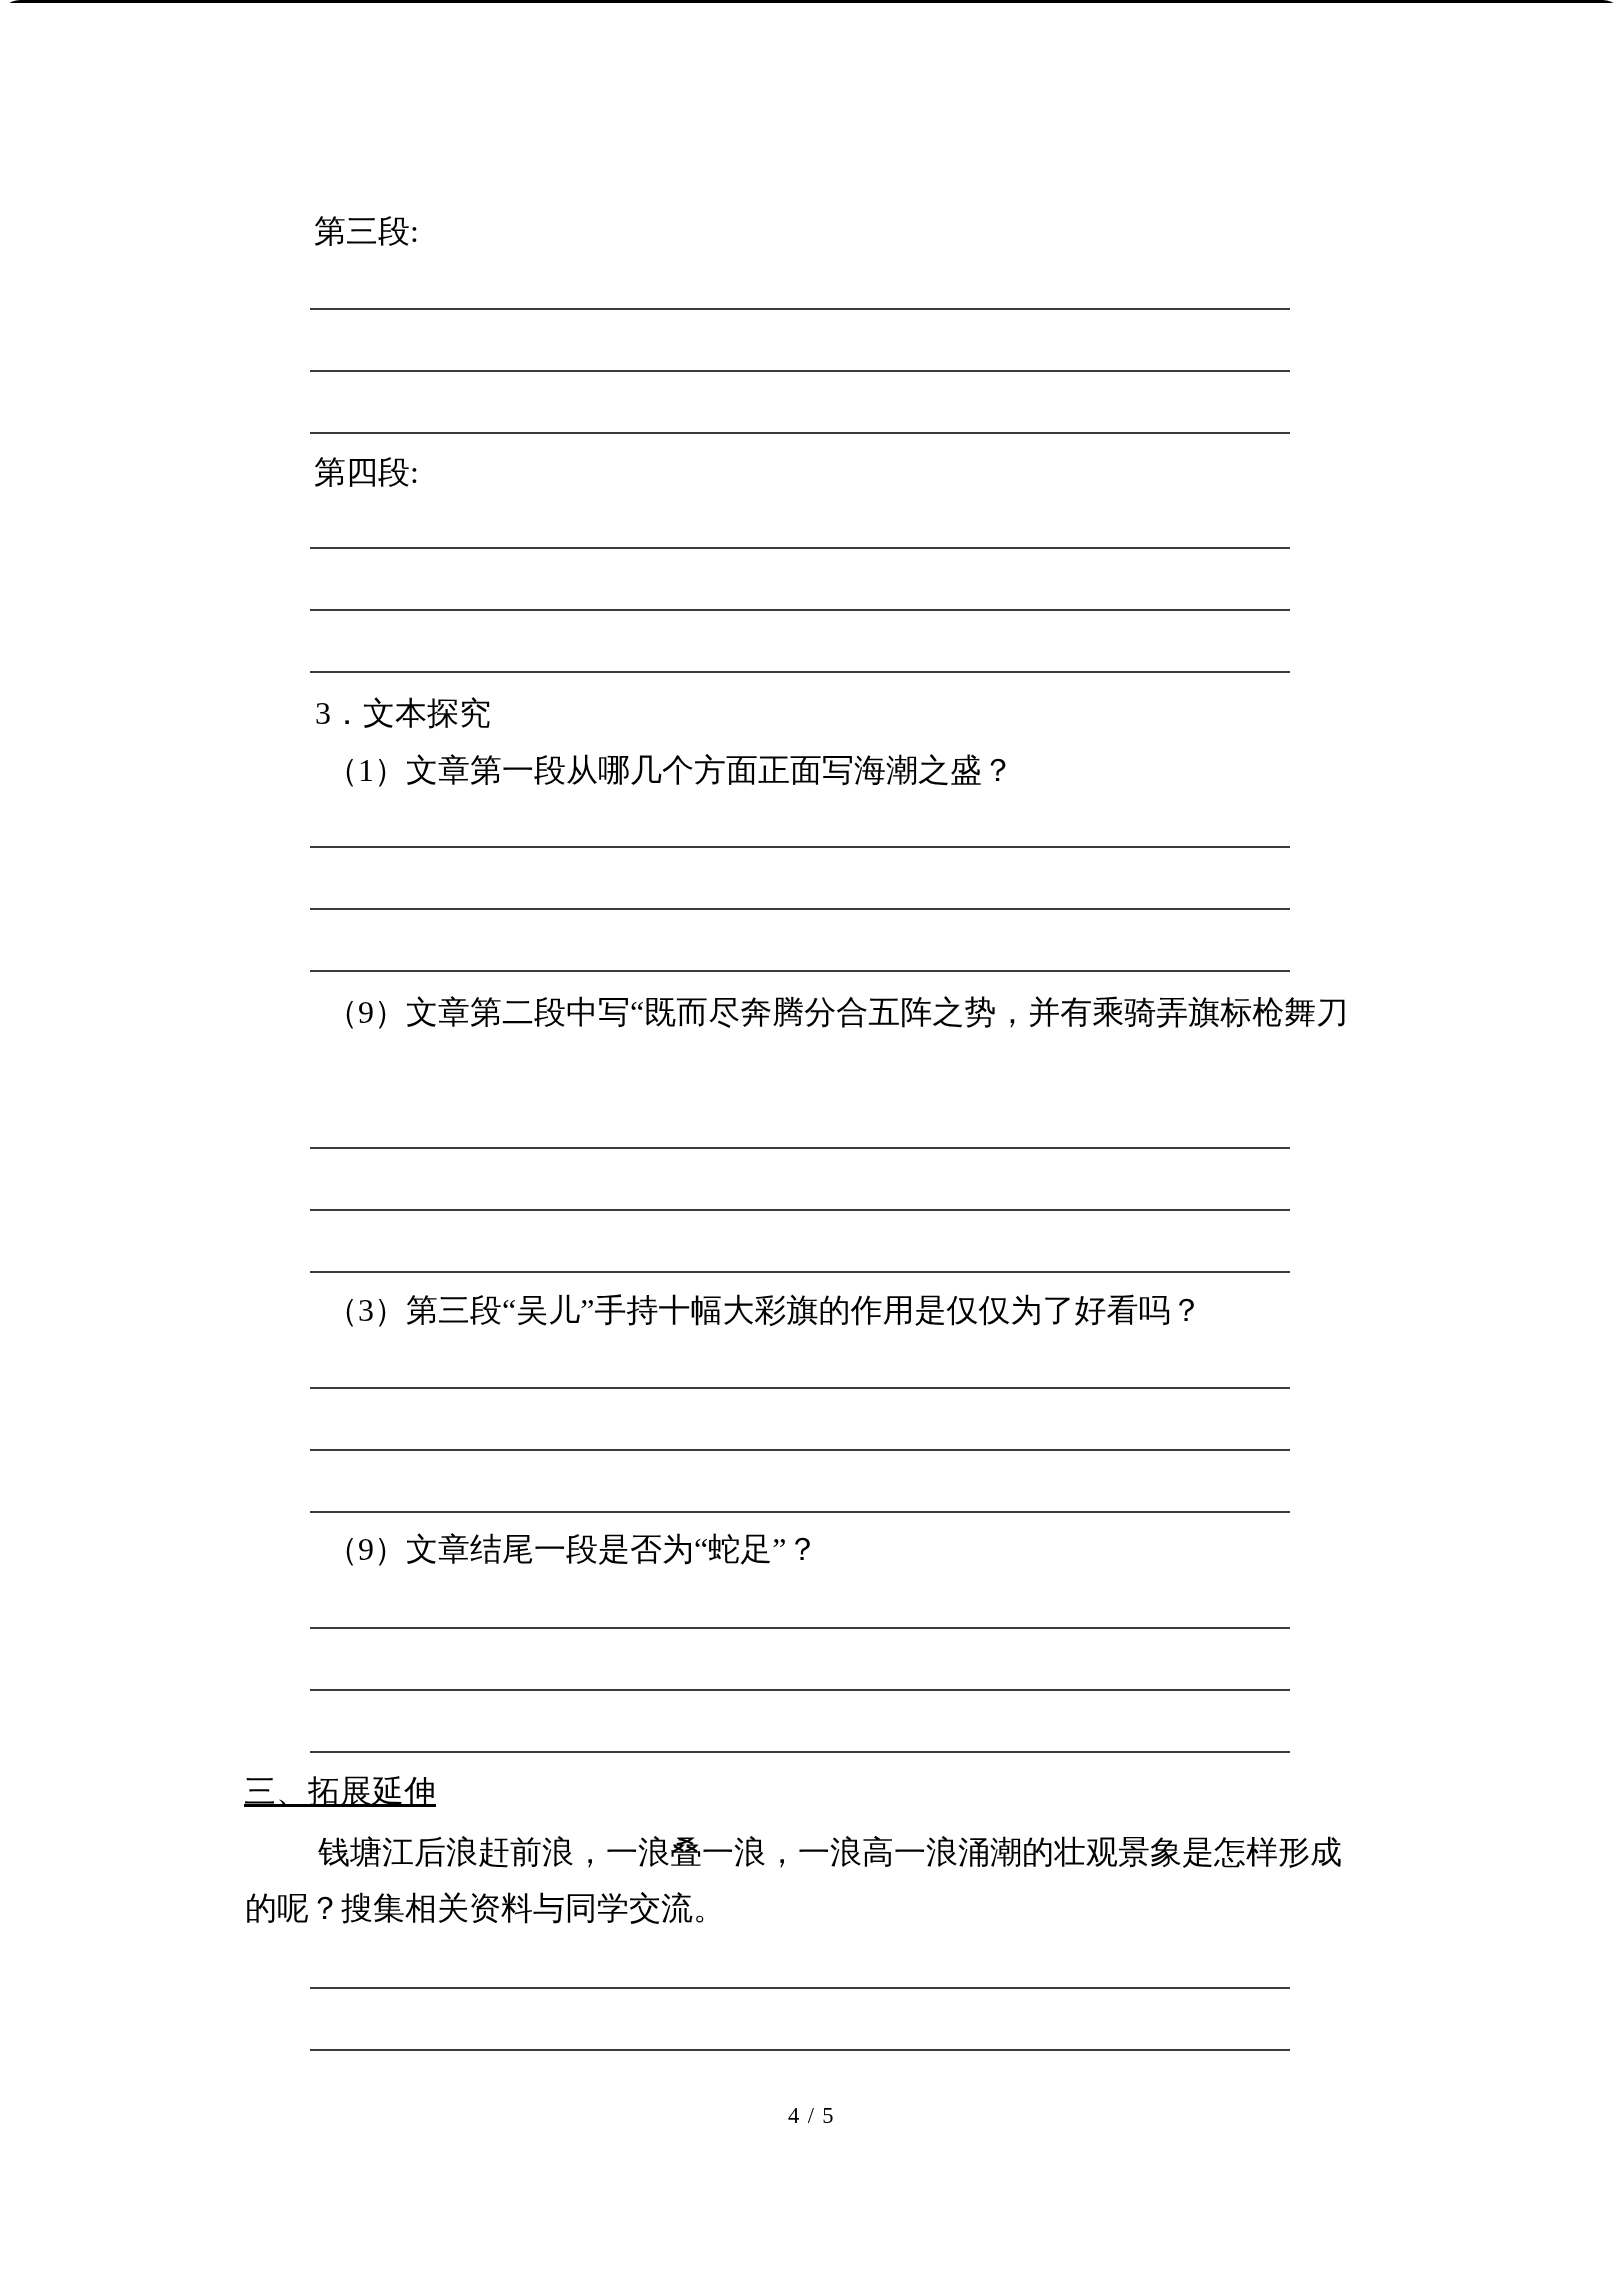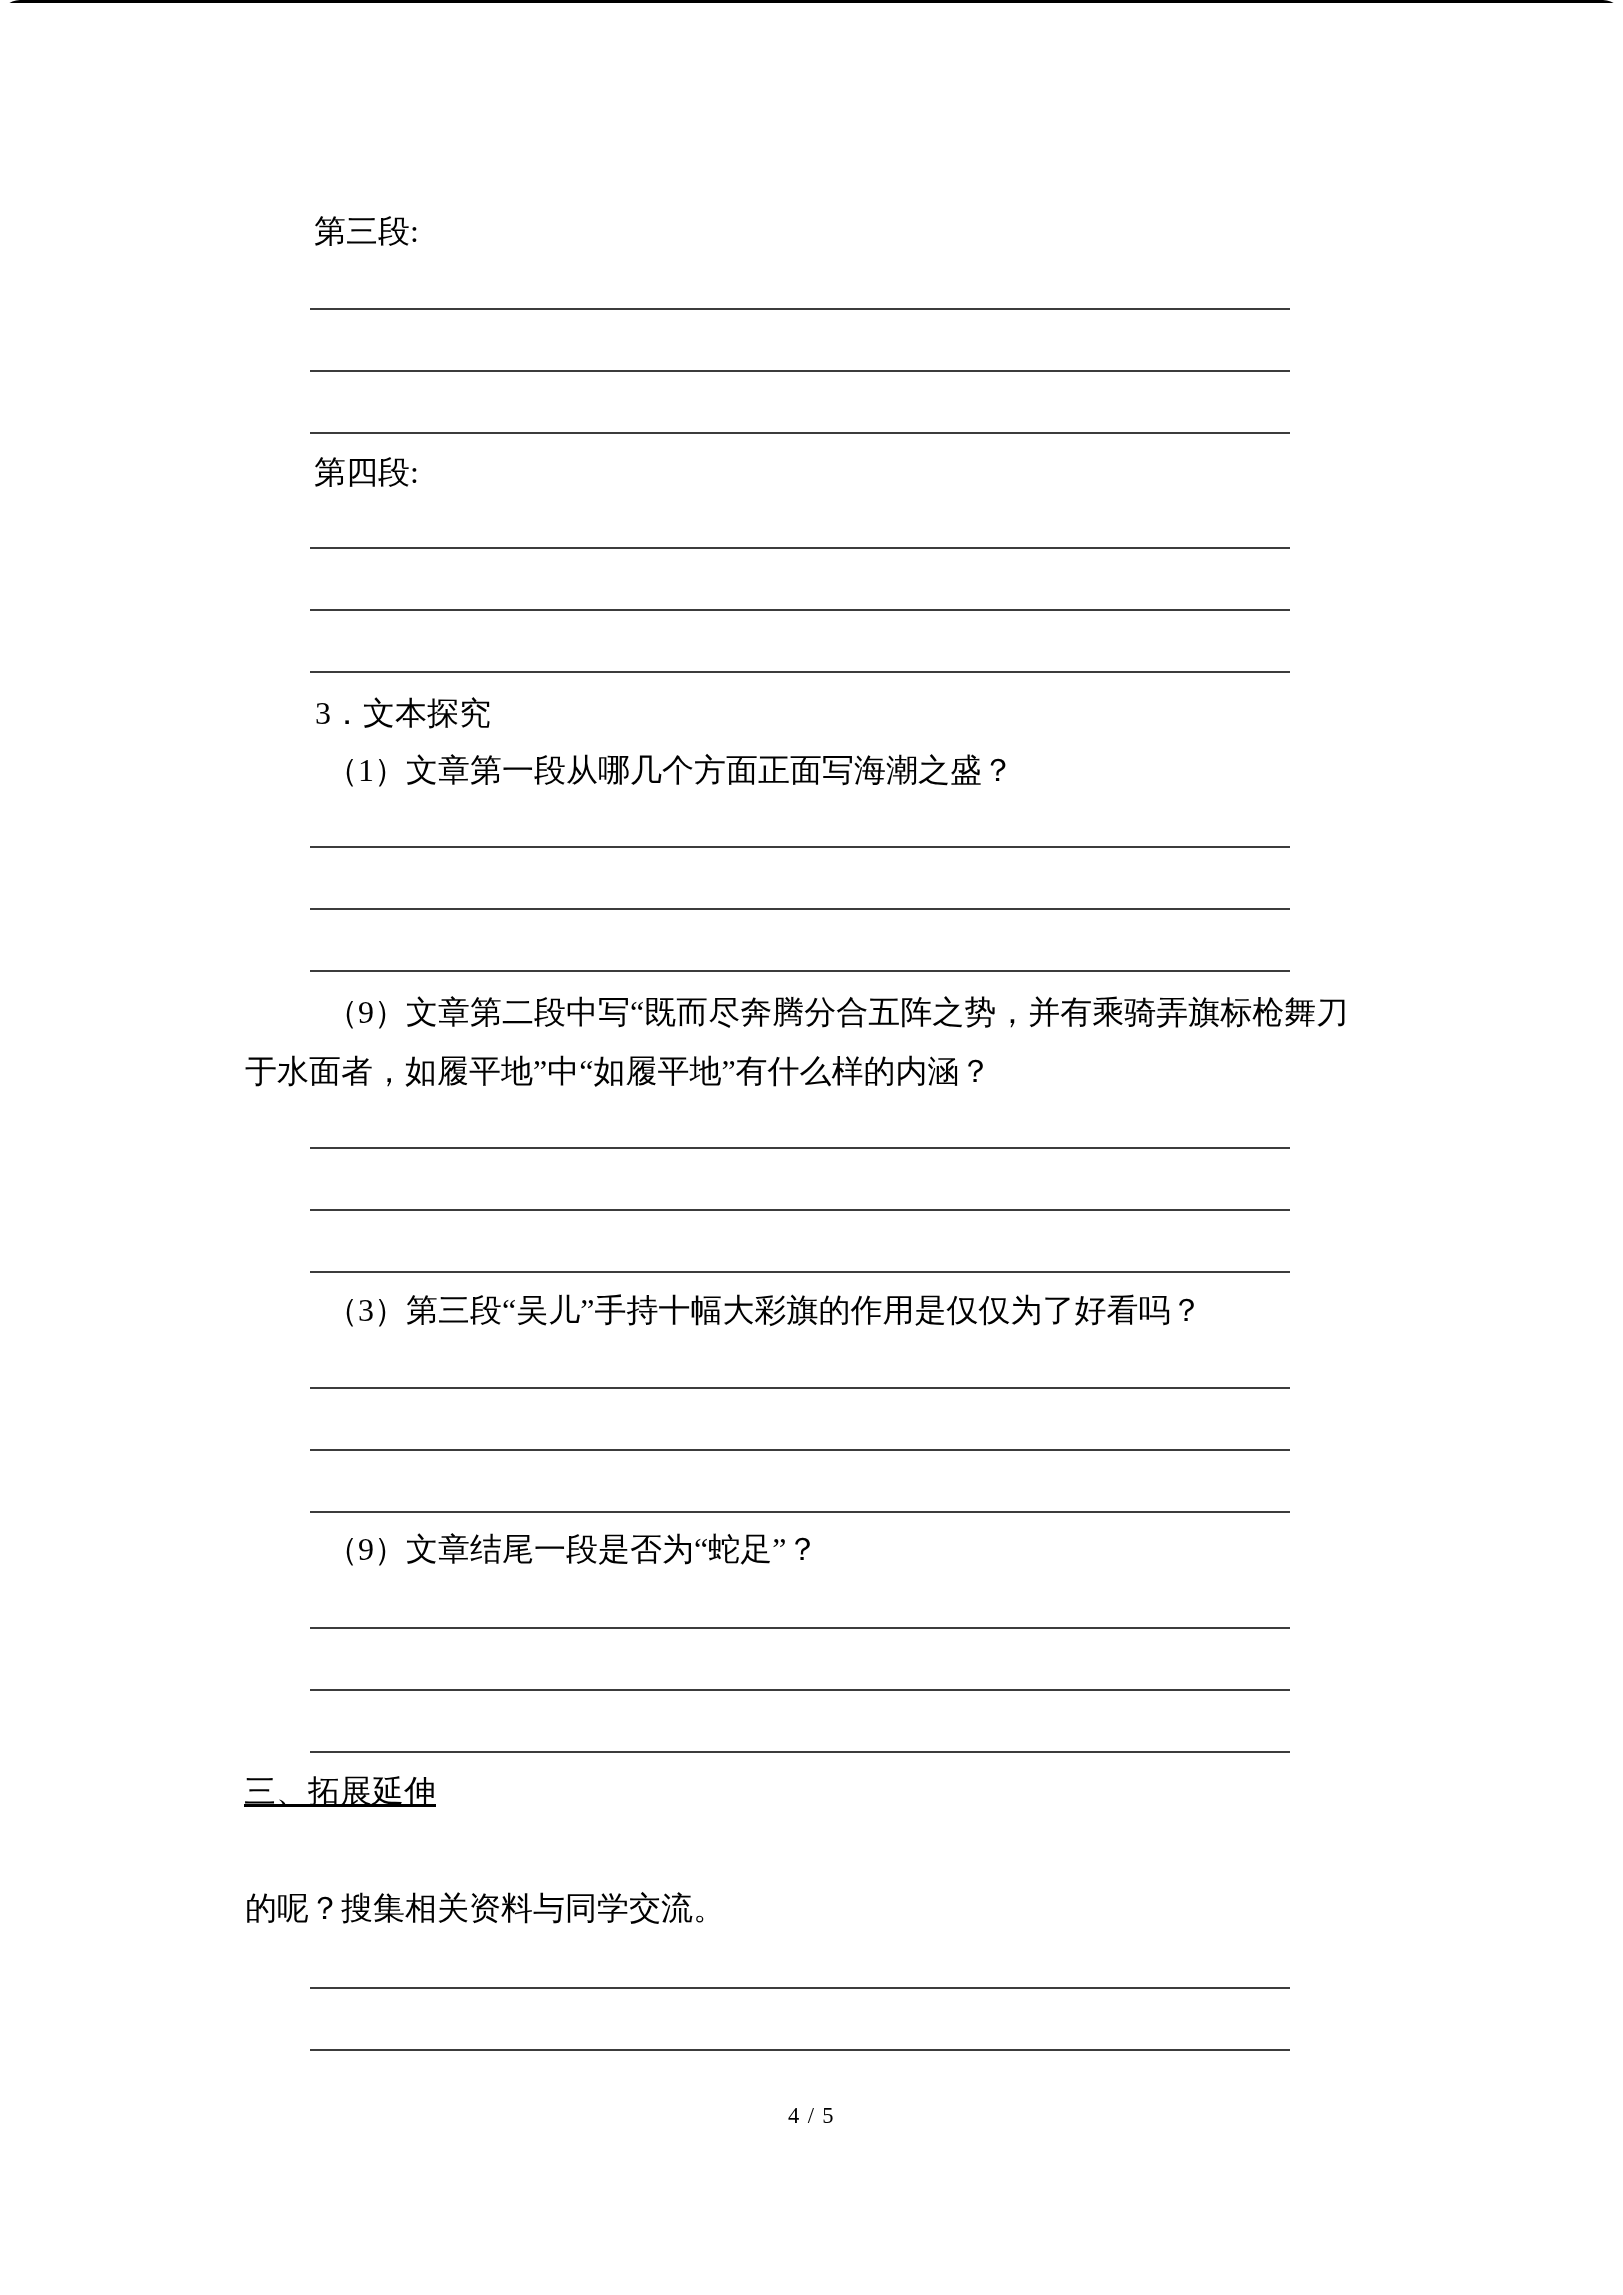--- a/index.html
+++ b/index.html
@@ -75,21 +75,20 @@
   <div class="txt" style="top:693px; left:315px;">3．文本探究</div>
 
   <div class="txt" style="top:750px; left:326px;">（1）文章第一段从哪几个方面正面写海潮之盛？</div>
   <div class="lines-group" style="top:786px;">
       <div class="uline" style="border-bottom-color: rgb(60, 60, 60);"></div>
       <div class="uline" style="border-bottom-color: rgb(60, 60, 60);"></div>
       <div class="uline" style="border-bottom-color: rgb(60, 60, 60);"></div>
     </div>
 
   <div class="txt" style="top:992px; left:326px;">（9）文章第二段中写“既而尽奔腾分合五阵之势，并有乘骑弄旗标枪舞刀</div>
-  <div class="txt" style="top:1051px; left:245px;">于水面者，如履平地”中“如履平地”有什么样的内涵？</div>
   <div class="lines-group" style="top:1087px;">
       <div class="uline" style="border-bottom-color: rgb(60, 60, 60);"></div>
       <div class="uline" style="border-bottom-color: rgb(60, 60, 60);"></div>
       <div class="uline" style="border-bottom-color: rgb(60, 60, 60);"></div>
     </div>
 
   <div class="txt" style="top:1290px; left:326px;">（3）第三段“吴儿”手持十幅大彩旗的作用是仅仅为了好看吗？</div>
   <div class="lines-group" style="top:1327px;">
       <div class="uline" style="border-bottom-color: rgb(60, 60, 60);"></div>
       <div class="uline" style="border-bottom-color: rgb(60, 60, 60);"></div>
@@ -97,20 +96,21 @@
     </div>
 
   <div class="txt" style="top:1529px; left:326px;">（9）文章结尾一段是否为“蛇足”？</div>
   <div class="lines-group" style="top:1567px;">
       <div class="uline" style="border-bottom-color: rgb(60, 60, 60);"></div>
       <div class="uline" style="border-bottom-color: rgb(60, 60, 60);"></div>
       <div class="uline" style="border-bottom-color: rgb(60, 60, 60);"></div>
     </div>
 
   <div class="txt" style="top:1771px; left:244px;text-decoration:underline;">三、拓展延伸</div>
+  <div class="txt" style="top:1832px; left:318px;">钱塘江后浪赶前浪，一浪叠一浪，一浪高一浪涌潮的壮观景象是怎样形成</div>
   <div class="txt" style="top:1888px; left:245px;">的呢？搜集相关资料与同学交流。</div>
   <div class="lines-group" style="top:1927px;">
       <div class="uline" style="border-bottom-color: rgb(60, 60, 60);"></div>
       <div class="uline" style="border-bottom-color: rgb(60, 60, 60);"></div>
     </div>
 
   <div class="footer">4 / 5</div>
 
 </div>
 

